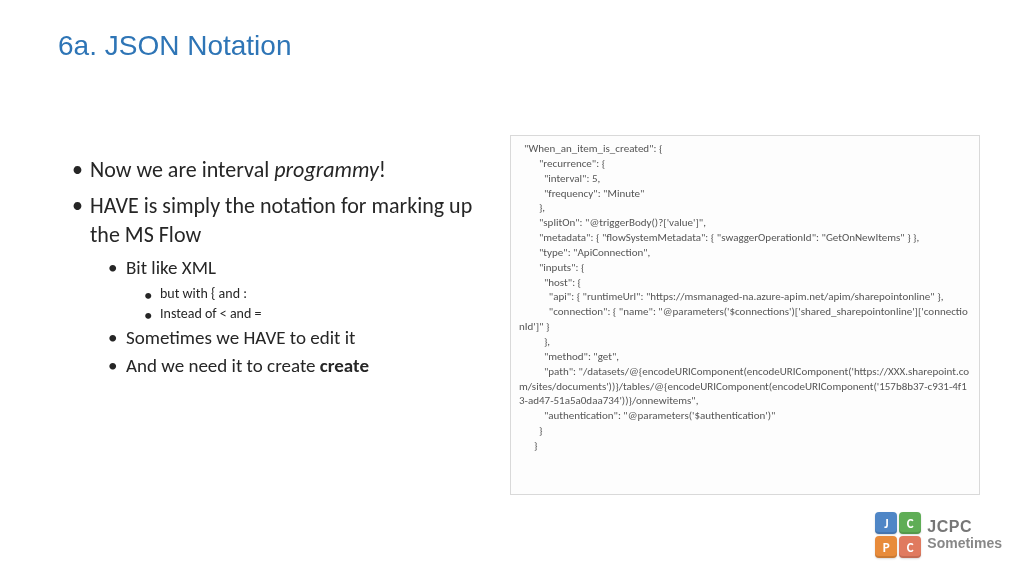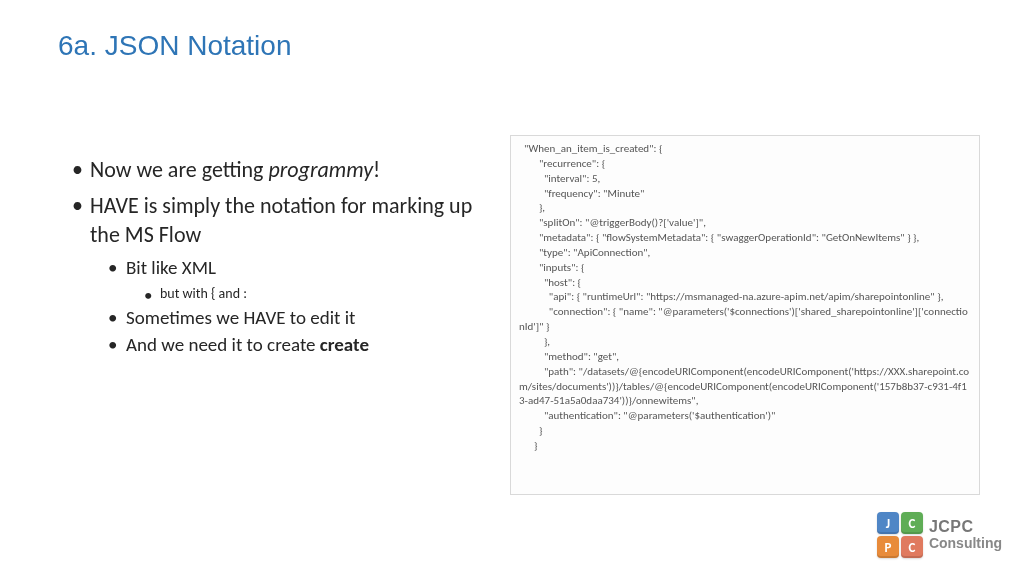--- a/index.html
+++ b/index.html
@@ -147,29 +147,30 @@
 </head>
 <body>
 
 <div class="slide">
 
   <div class="title">6a. JSON Notation</div>
 
   <div class="body-left">
     <ul class="lvl1">
       <li>
-        <span>Now we are getting </span><span class="em">programmy</span><span>!</span>
+        <span>Now we are interval </span><span class="em">programmy</span><span>!</span>
       </li>
       <li>
         <span>HAVE is simply the notation for marking up the MS Flow</span>
         <ul class="lvl2">
           <li>
             <span>Bit like XML</span>
             <ul class="lvl3">
               <li>but with { and :</li>
+              <li>Instead of &lt; and =</li>
             </ul>
           </li>
           <li>Sometimes we HAVE to edit it</li>
           <li>
             <span>And we need it to create </span><span class="bold">create</span>
           </li>
         </ul>
       </li>
     </ul>
   </div>
@@ -195,17 +196,17 @@
 
   <div class="logo">
     <div class="logo-tiles">
       <div class="tile t-j">J</div>
       <div class="tile t-c">C</div>
       <div class="tile t-p">P</div>
       <div class="tile t-c2">C</div>
     </div>
     <div class="logo-text">
       <span class="logo-line1">JCPC</span>
-      <span class="logo-line2">Consulting</span>
+      <span class="logo-line2">Sometimes</span>
     </div>
   </div>
 
 </div>
 
 </body></html>

